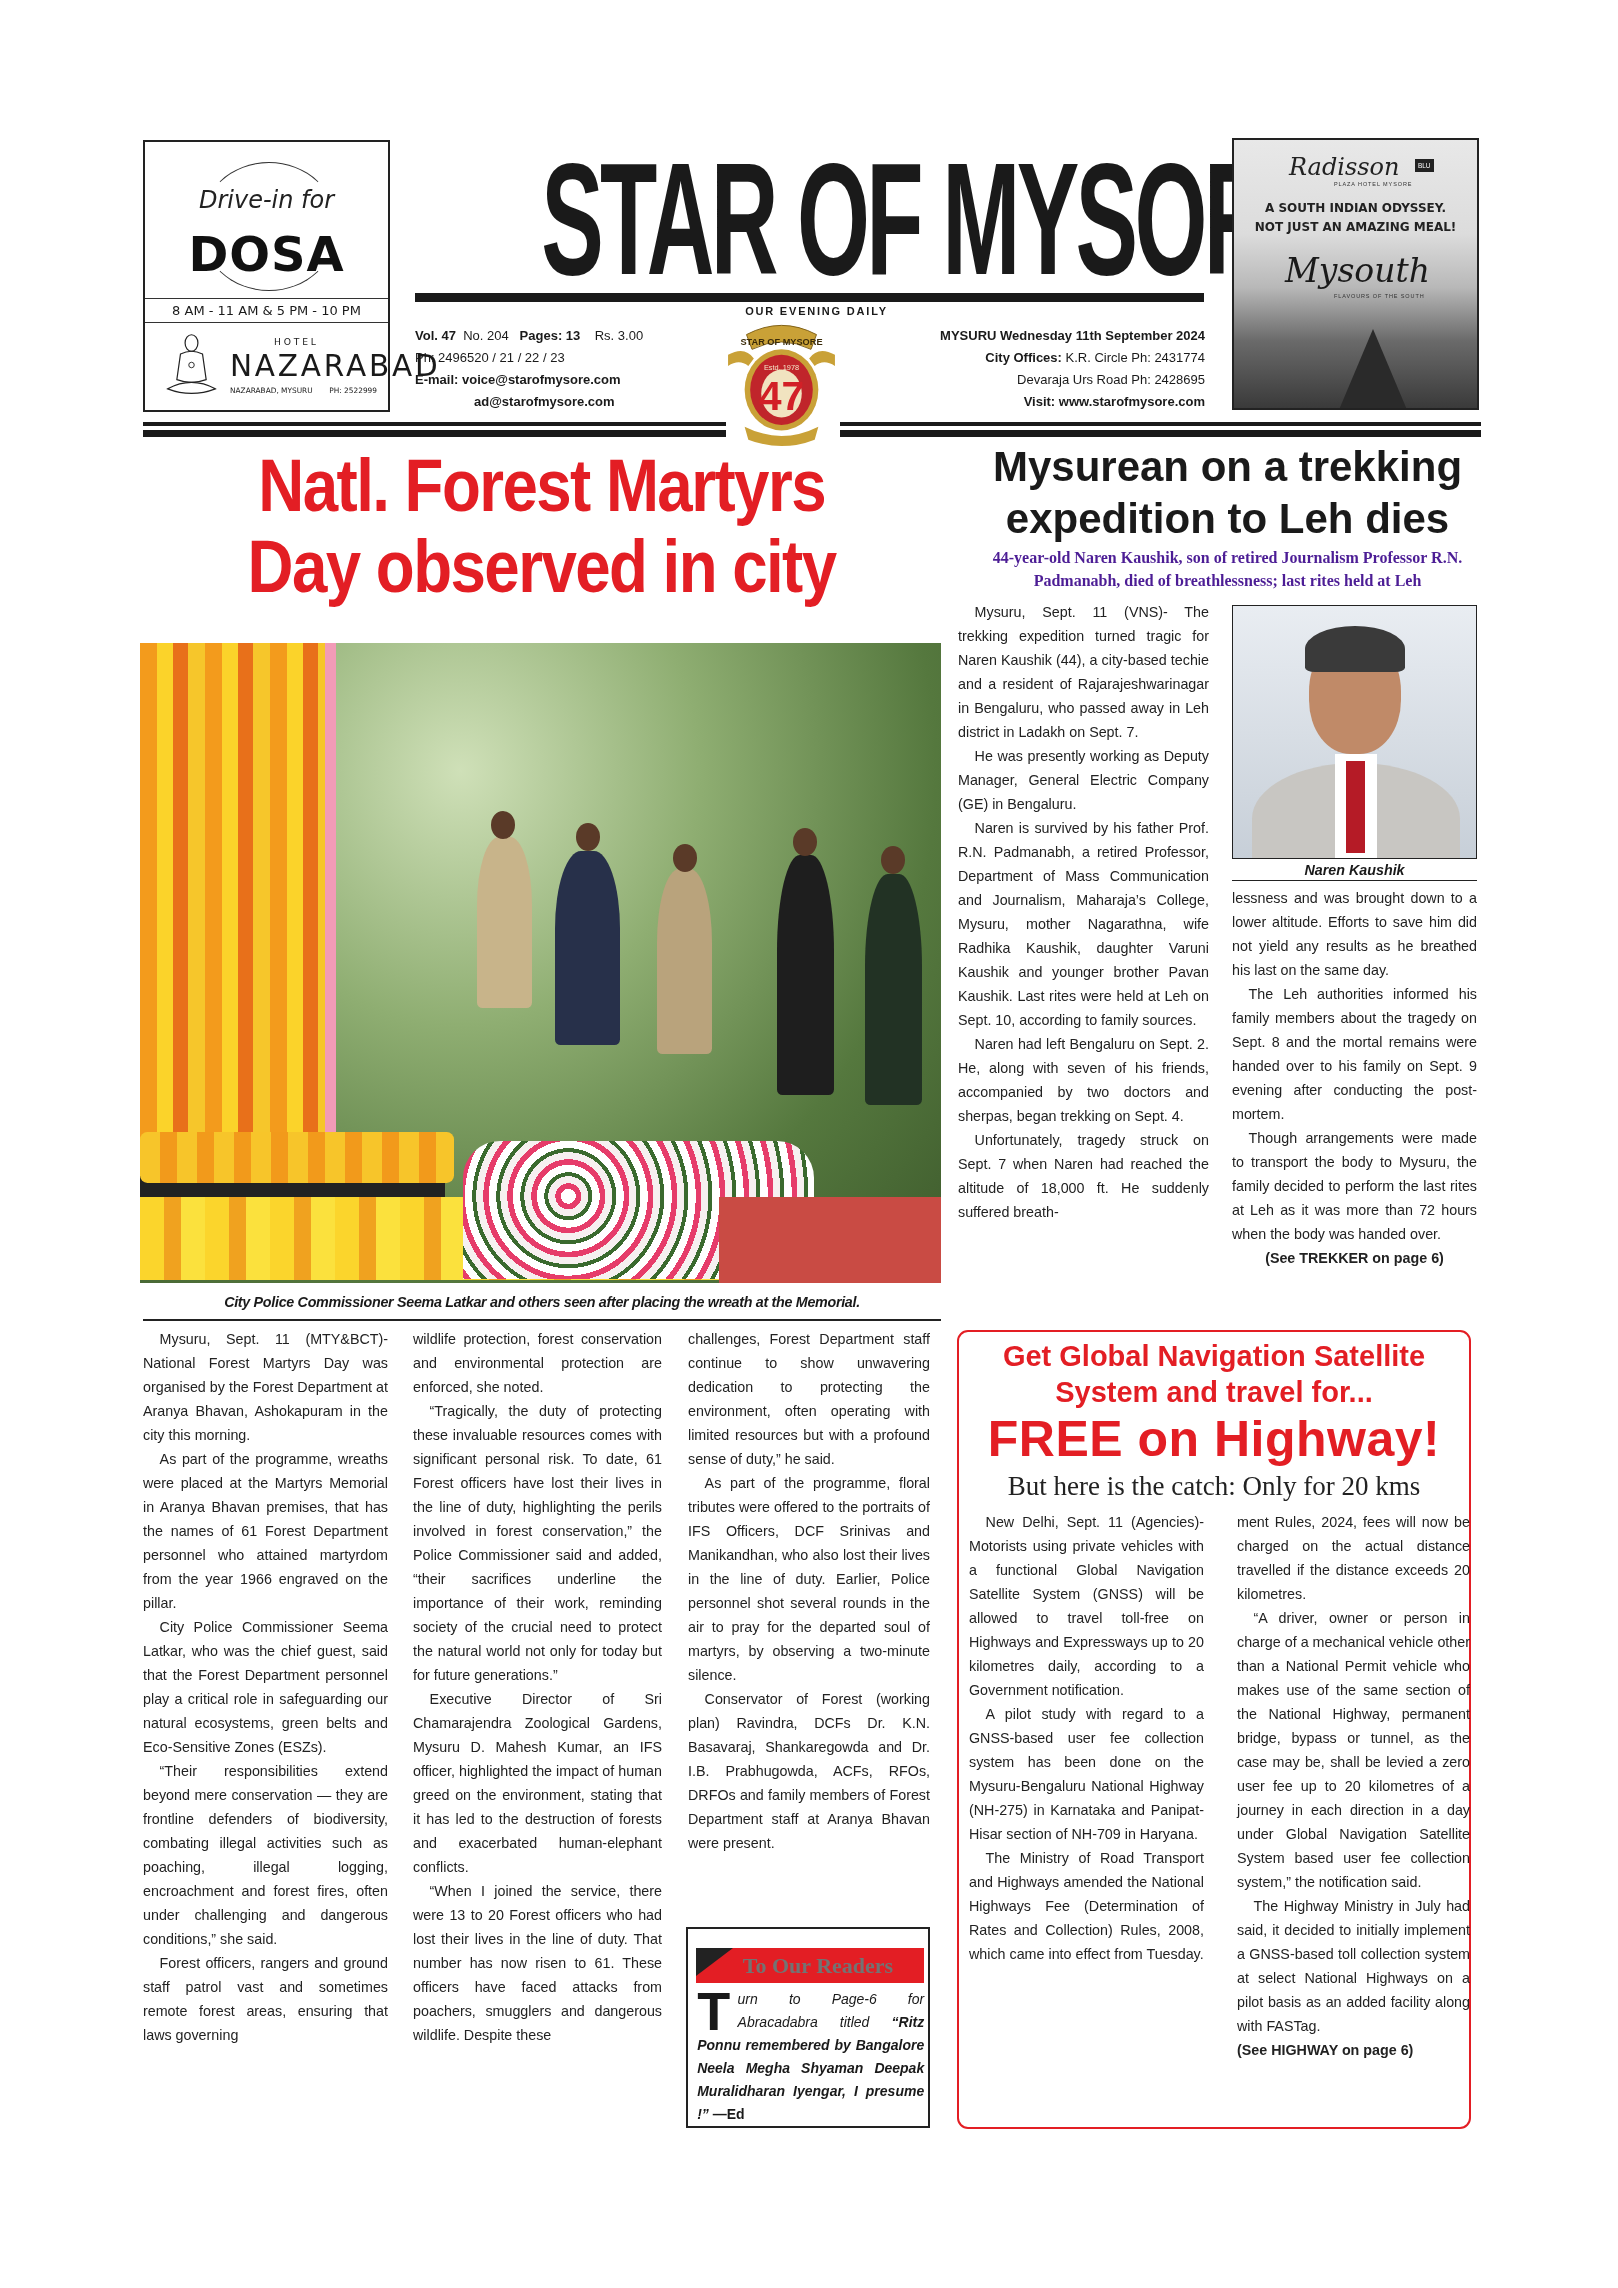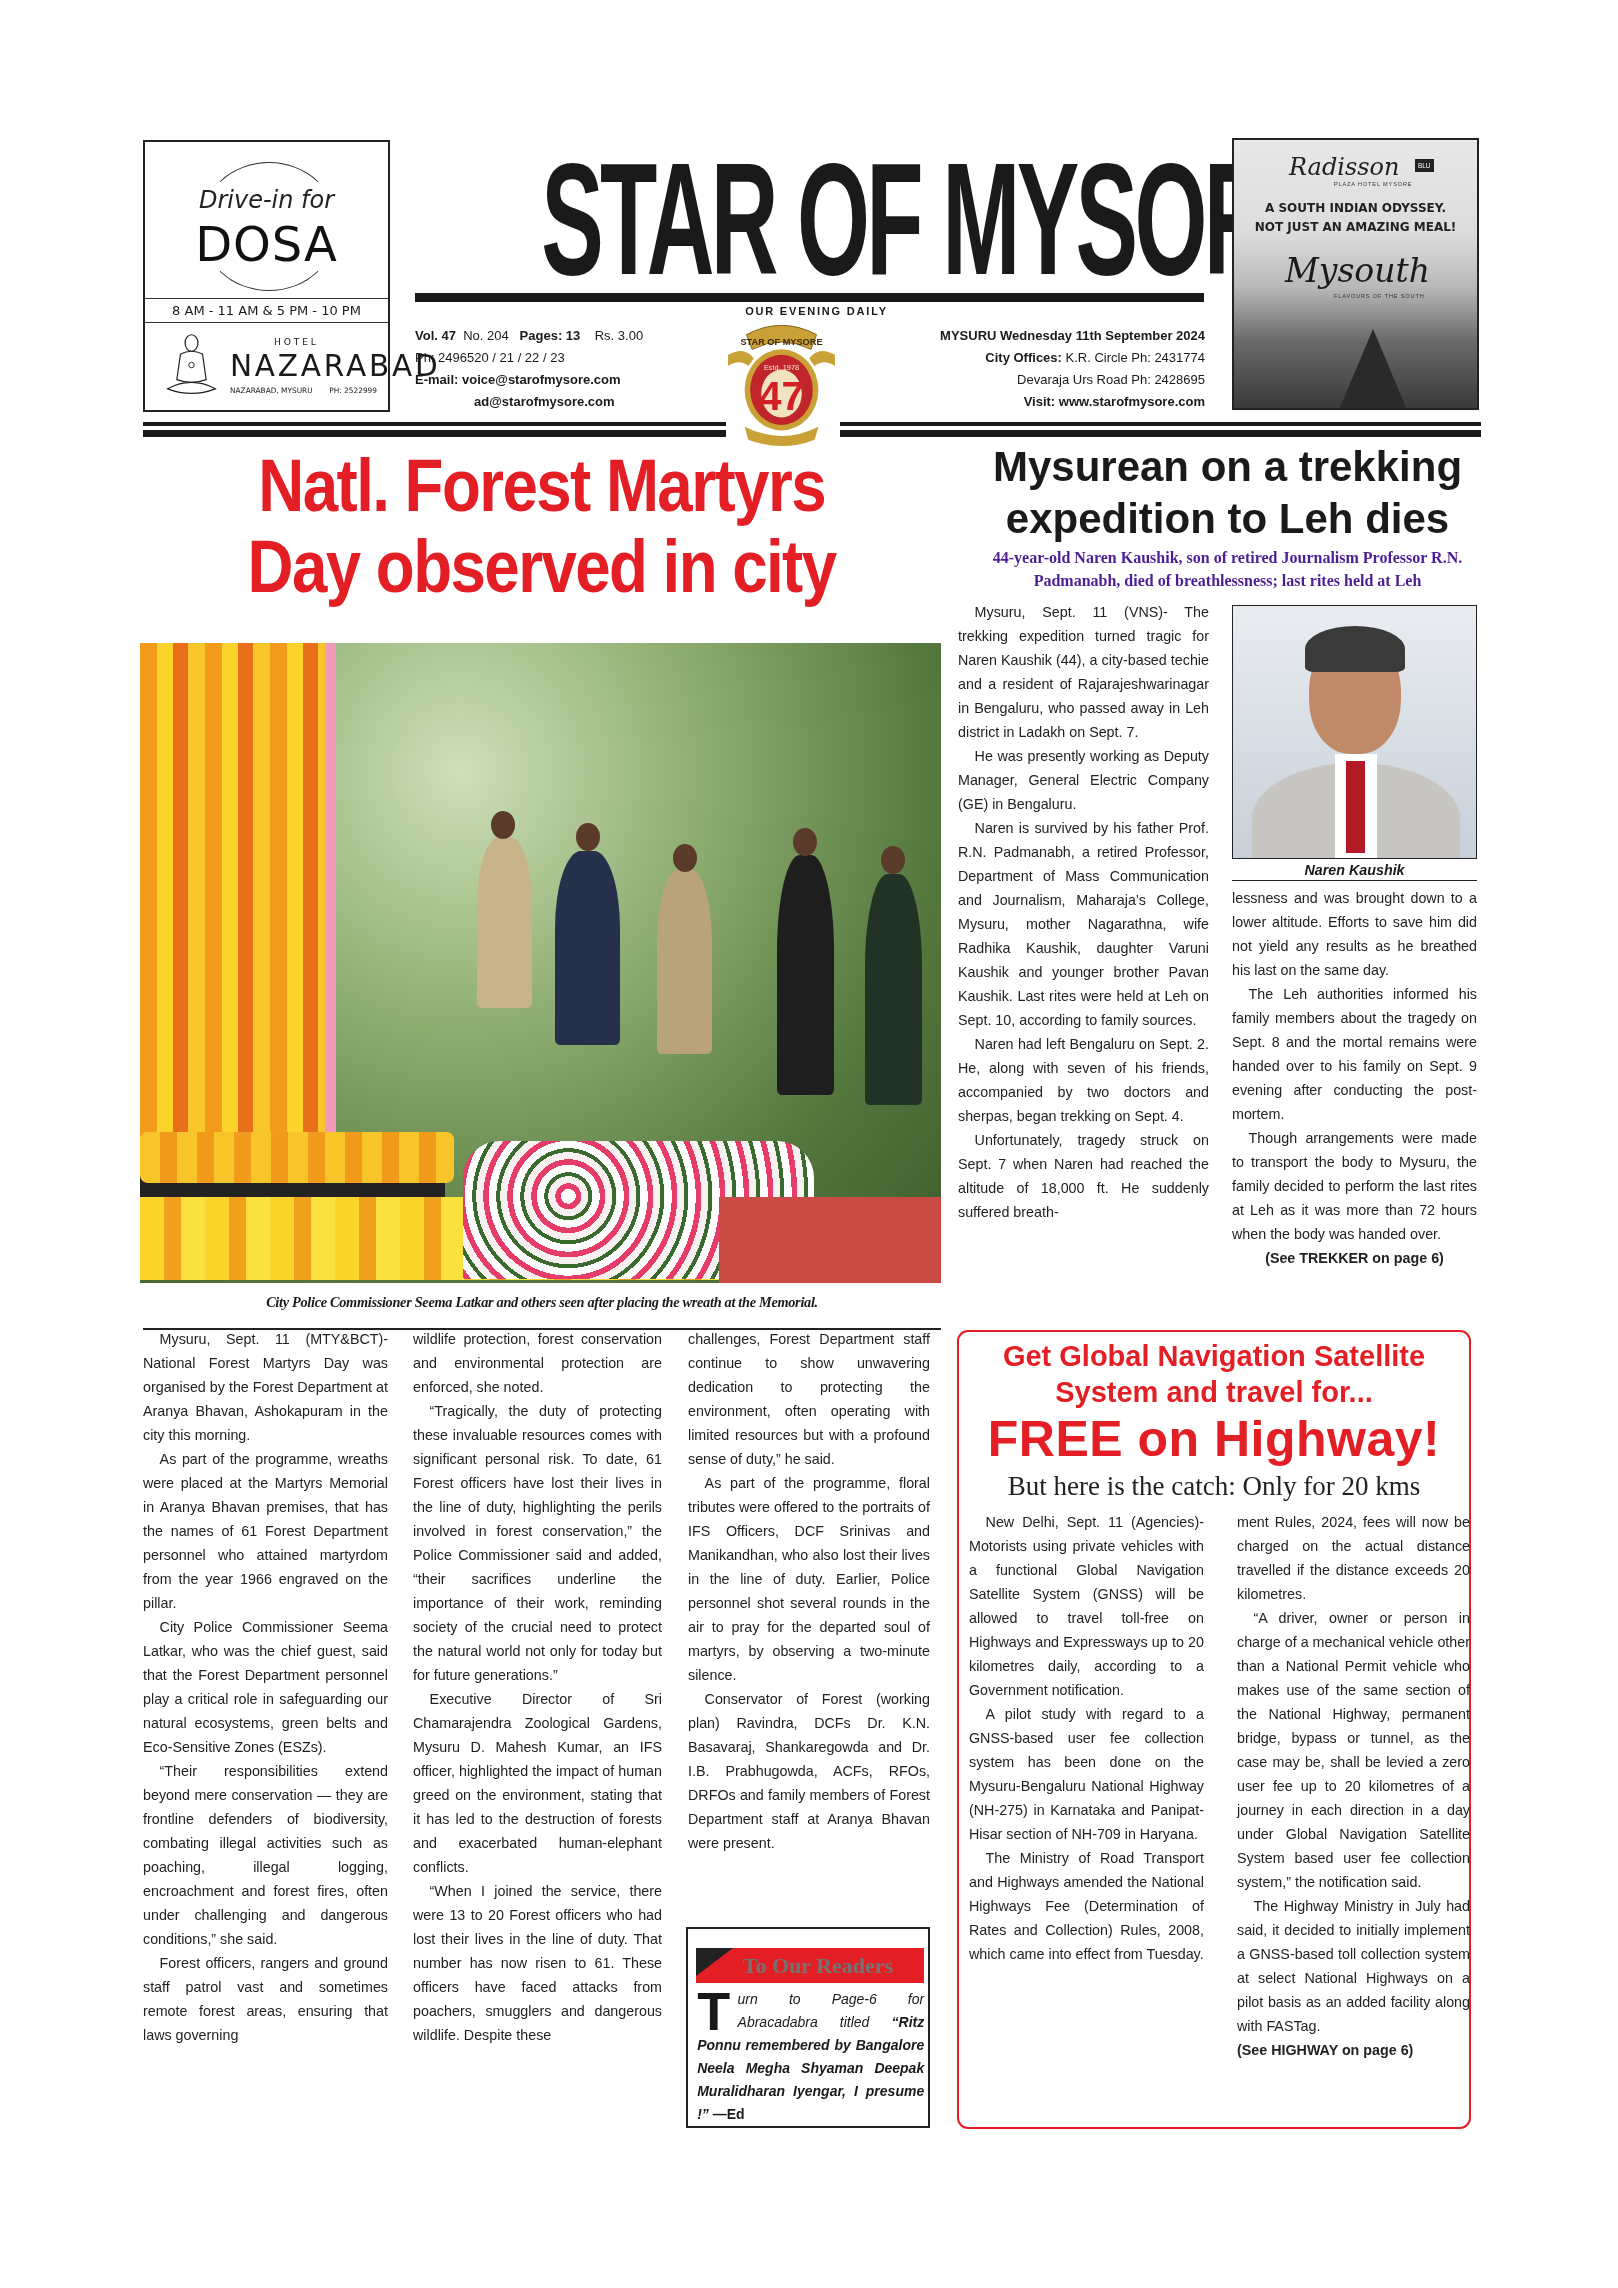--- a/index.html
+++ b/index.html
@@ -4,21 +4,21 @@
 <style>
   * { box-sizing: border-box; margin: 0; padding: 0; }
   html, body { width: 1619px; height: 2289px; background: #ffffff; }
   body { position: relative; font-family: "Liberation Sans", sans-serif; color: #1a1a1a; overflow: hidden; }
 
   
   .ad-left { position: absolute; left: 143px; top: 140px; width: 247px; height: 272px; border: 2.8px solid #222; background: #fff; }
   .ad-left .dosa { position: relative; height: 157px; border-bottom: 1.8px solid #333; text-align: center; }
   .ad-left .dosa-ring { position: absolute; left: 55px; top: 20px; width: 138px; height: 129px; border: 1.8px solid #333; border-radius: 50%; border-left-color: transparent; border-right-color: transparent; }
   .ad-left .drive { position: absolute; top: 44px; left: 0; right: 0; font-family: "DejaVu Sans", sans-serif; font-style: italic; font-size: 24px; color: #222; }
-  .ad-left .dosa-word { position: absolute; top: 74px; left: 0; right: 0; font-family: "DejaVu Sans", sans-serif; font-weight: normal; font-size: 48px; letter-spacing: 0.9px; color: #111; }
+  .ad-left .dosa-word { position: absolute; top: 84px; left: 0; right: 0; font-family: "DejaVu Sans", sans-serif; font-weight: bold; font-size: 48px; letter-spacing: 0.9px; color: #111; }
   .ad-left .hours { height: 24px; border-bottom: 1.8px solid #333; text-align: center; font-size: 13px; line-height: 24px; font-family: "DejaVu Sans", sans-serif; }
   .ad-left .hotel { position: relative; height: 86px; }
   .ad-left .buddha { position: absolute; left: 18.5px; top: 9.2px; width: 55px; height: 66px; }
   .ad-left .hotel-lbl { position: absolute; left: 129px; top: 13px; font-size: 9.2px; letter-spacing: 2.8px; font-family: "DejaVu Sans", sans-serif; }
   .ad-left .hotel-name { position: absolute; left: 85px; top: 26px; font-size: 29.5px; letter-spacing: 2.8px; font-family: "DejaVu Sans", sans-serif; }
   .ad-left .hotel-addr { position: absolute; left: 85px; top: 63px; font-size: 7.4px; font-family: "DejaVu Sans", sans-serif; }
   .ad-left .hotel-ph { position: absolute; right: 11px; top: 63px; font-size: 7.4px; font-family: "DejaVu Sans", sans-serif; }
 
   .mast-title { position: absolute; left: 415px; top: 134px; width: 789px; height: 148px; text-align: center; font-family: "Liberation Sans", sans-serif; font-weight: bold; font-size: 138px; line-height: 148px; color: #1a1a1a; letter-spacing: -5.5px; transform: scaleX(0.68) scaleY(1.15); transform-origin: center top; white-space: nowrap; }
   .mast-bar { position: absolute; left: 415px; top: 293px; width: 789px; height: 9.2px; background: #1a1a1a; }
@@ -45,21 +45,21 @@
   .lead-photo .pillar { position: absolute; left: 0; top: 0; width: 189px; height: 517px; background: repeating-linear-gradient(90deg, #f39b1c 0 16.6px, #fbd32a 16.6px 33px, #e8701a 33px 48px, #f6c62b 48px 65px); }
   .lead-photo .pink { position: absolute; left: 185px; top: 0; width: 11px; height: 517px; background: #f29bb7; }
   .lead-photo .base1 { position: absolute; left: 0; top: 517px; width: 305px; height: 120px; background: #222; }
   .lead-photo .flowers-top { position: absolute; left: 0; top: 489px; width: 314px; height: 51px; background: repeating-linear-gradient(90deg, #f7c52a 0 20px, #f29a1b 20px 37px); border-radius: 7.4px; }
   .lead-photo .flowers-low { position: absolute; left: 0; top: 554px; width: 591px; height: 83px; background: repeating-linear-gradient(90deg, #fbd52c 0 24px, #f0a21f 24px 41px, #fbe13d 41px 65px); }
   .lead-photo .wreaths { position: absolute; left: 323px; top: 498px; width: 351px; height: 138px; background: repeating-radial-gradient(circle at 30% 40%, #ffffff 0 7.4px, #e63c6a 7.4px 13px, #f6f0f0 13px 20px, #3a6a2e 20px 24px); border-radius: 37px 37px 0 0; }
   .lead-photo .carpet { position: absolute; right: 0; top: 554px; width: 222px; height: 86px; background: #c94b44; }
   .lead-photo .person { position: absolute; border-radius: 40% 40% 5.5px 5.5px; }
   .lead-photo .head { position: absolute; width: 24px; height: 28px; border-radius: 50%; background: #5a3a28; }
 
-  .caption { position: absolute; left: 143px; top: 1292px; width: 798px; font-size: 14.3px; font-weight: bold; font-style: italic; line-height: 20px; border-bottom: 2.8px solid #222; padding-bottom: 16px; text-align: center; letter-spacing: -0.3px; font-family: Liberation Serif, serif; }
+  .caption { position: absolute; left: 143px; top: 1292px; width: 798px; font-size: 14.3px; font-weight: bold; font-style: italic; line-height: 20px; border-bottom: 2.8px solid #222; padding-bottom: 7px; text-align: center; letter-spacing: -0.3px; }
 
   .col { position: absolute; font-family: "Liberation Sans", sans-serif; font-size: 14.3px; line-height: 24px; text-align: justify; color: #222; }
   .col p { text-indent: 16.6px; }
   .col p.noindent { text-indent: 0; }
 
   
   .r-head { position: absolute; left: 955px; top: 441px; width: 545px; text-align: center; font-family: "Liberation Sans", sans-serif; font-weight: bold; font-size: 42px; line-height: 52px; color: #1a1a1a; }
   .r-sub { position: absolute; left: 955px; top: 546px; width: 545px; text-align: center; font-family: "Liberation Serif", serif; font-weight: bold; font-size: 16px; line-height: 23px; color: #4c1d95; }
   .portrait { position: absolute; left: 1232px; top: 605px; width: 245px; height: 254px; border: 1.8px solid #222; overflow: hidden; background: linear-gradient(#e9edf2, #c7cfd8); }
   .portrait .face { position: absolute; left: 76px; top: 28px; width: 92px; height: 120px; border-radius: 48% 48% 45% 45%; background: #c08a68; }

